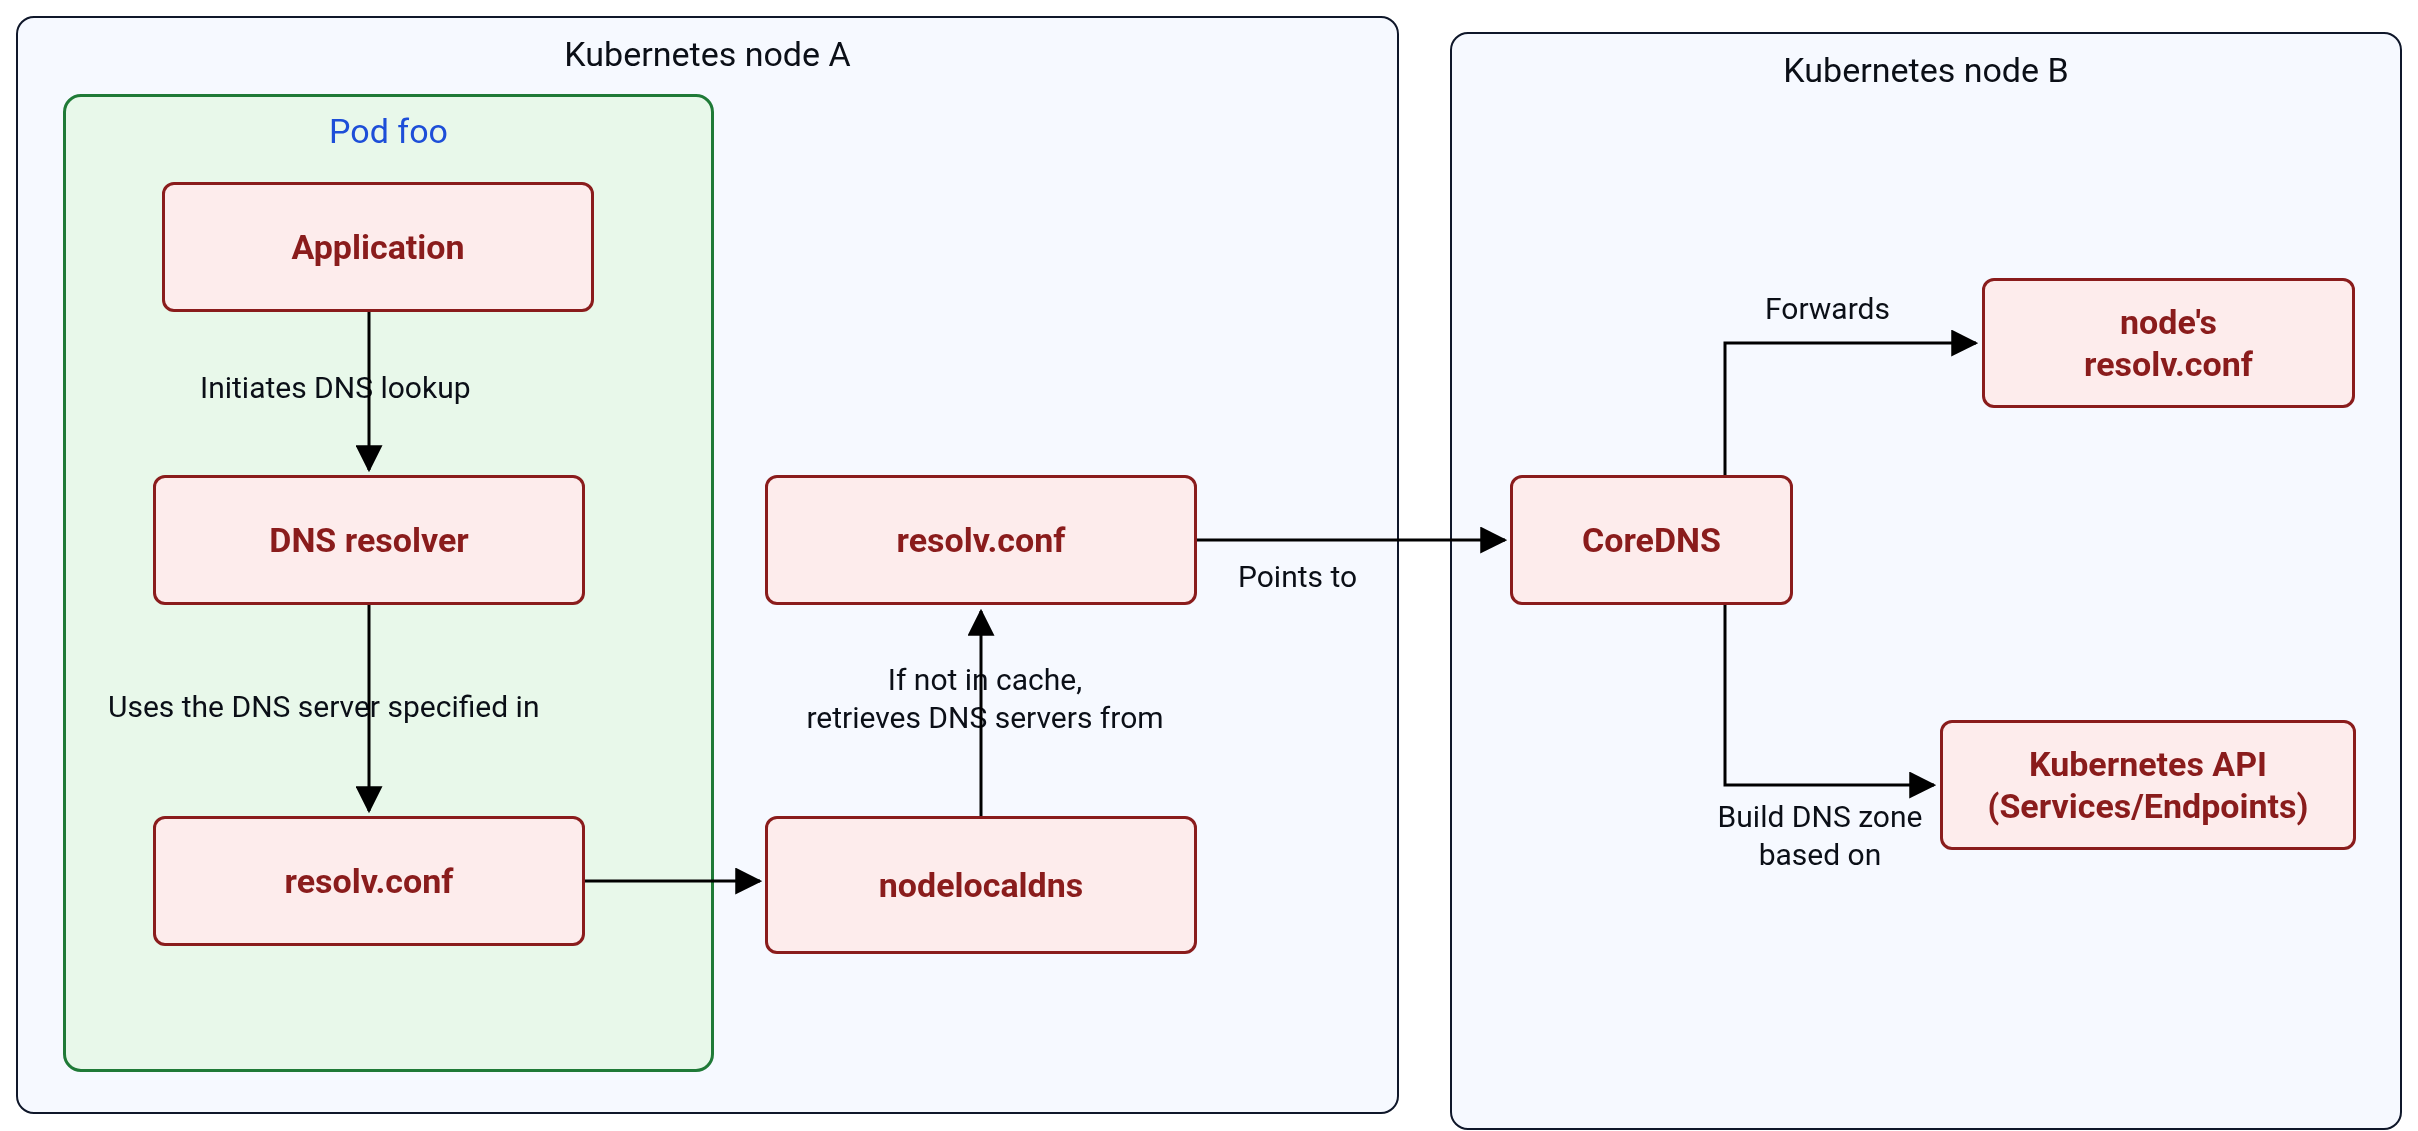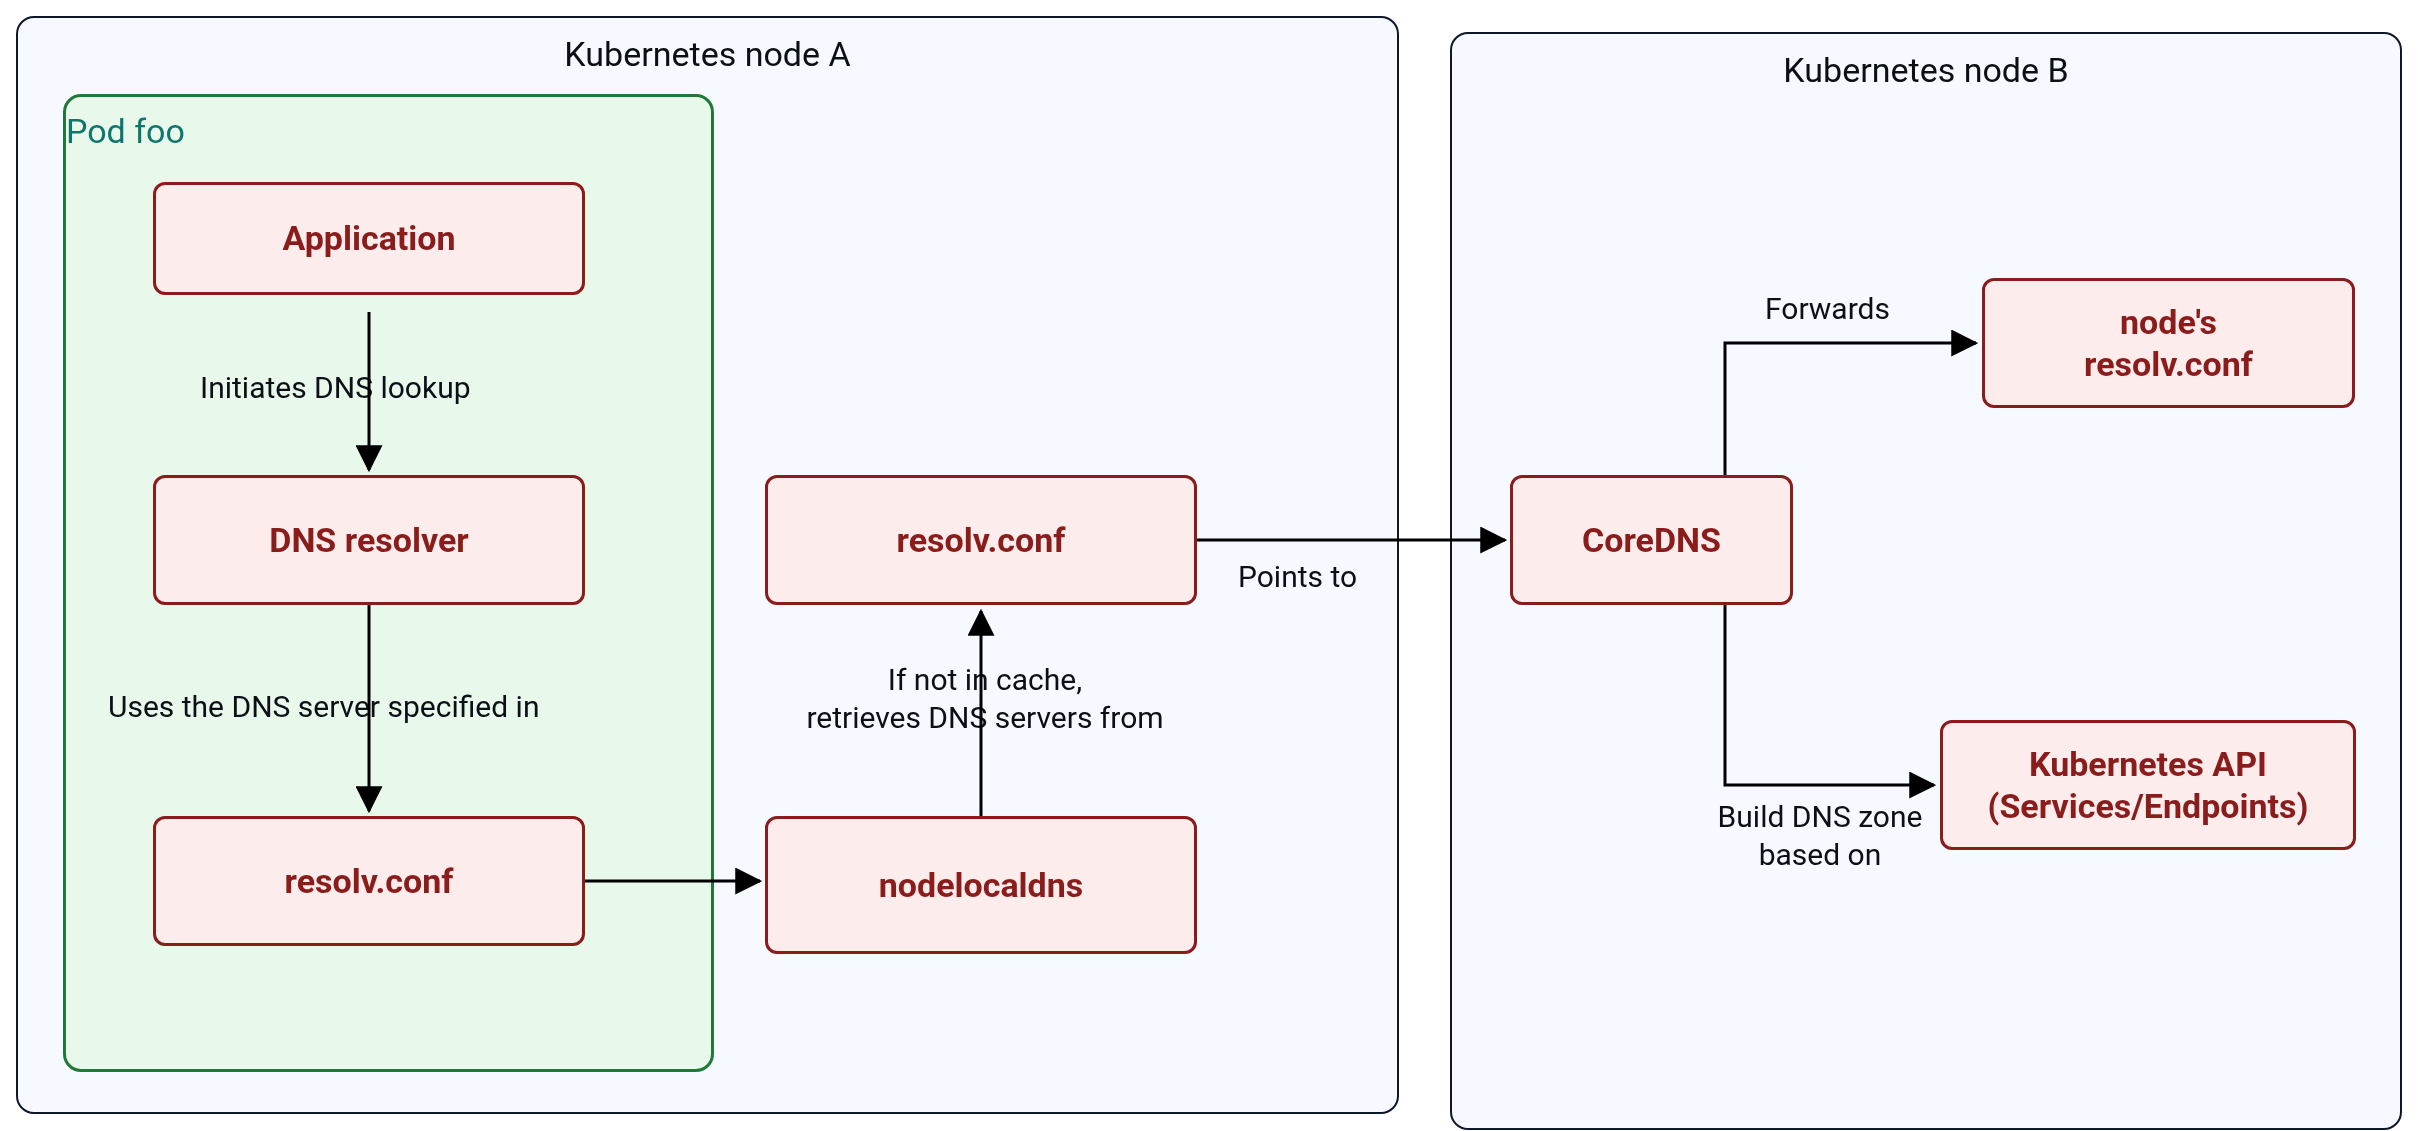--- a/index.html
+++ b/index.html
@@ -39,23 +39,23 @@
   .pod {
     position: absolute;
     border: 3px solid #1f7a37;
     border-radius: 18px;
     background: #e8f8ea;
     box-sizing: border-box;
   }
   .pod-title {
     position: absolute;
     top: 14px; left: 0; right: 0;
-    text-align: left;
+    text-align: center;
     font-size: 34px;
-    color: #0f766e;
+    color: #1d4ed8;
   }
   .box {
     position: absolute;
     border: 3px solid #8a1c1c;
     border-radius: 12px;
     background: #fdecec;
     box-sizing: border-box;
     display: flex;
     align-items: center;
     justify-content: center;
@@ -81,21 +81,21 @@
 <div class="canvas">
 
   <div class="container" style="left:16px; top:16px; width:1383px; height:1098px;">
     <div class="container-title">Kubernetes node A</div>
 
     <div class="pod" style="left:45px; top:76px; width:651px; height:978px;">
       <div class="pod-title">Pod foo</div>
     </div>
   </div>
 
-  <div class="box" style="left:153px; top:182px; width:432px; height:113px;">Application</div>
+  <div class="box" style="left:162px; top:182px; width:432px; height:130px;">Application</div>
 
   <div class="box" style="left:153px; top:475px; width:432px; height:130px;">DNS resolver</div>
 
   <div class="box" style="left:153px; top:816px; width:432px; height:130px;">resolv.conf</div>
 
   <div class="box" style="left:765px; top:816px; width:432px; height:138px;">nodelocaldns</div>
 
   <div class="box" style="left:765px; top:475px; width:432px; height:130px;">resolv.conf</div>
 
   <div class="container" style="left:1450px; top:16px; width:952px; height:1098px;margin-top:16px;">

